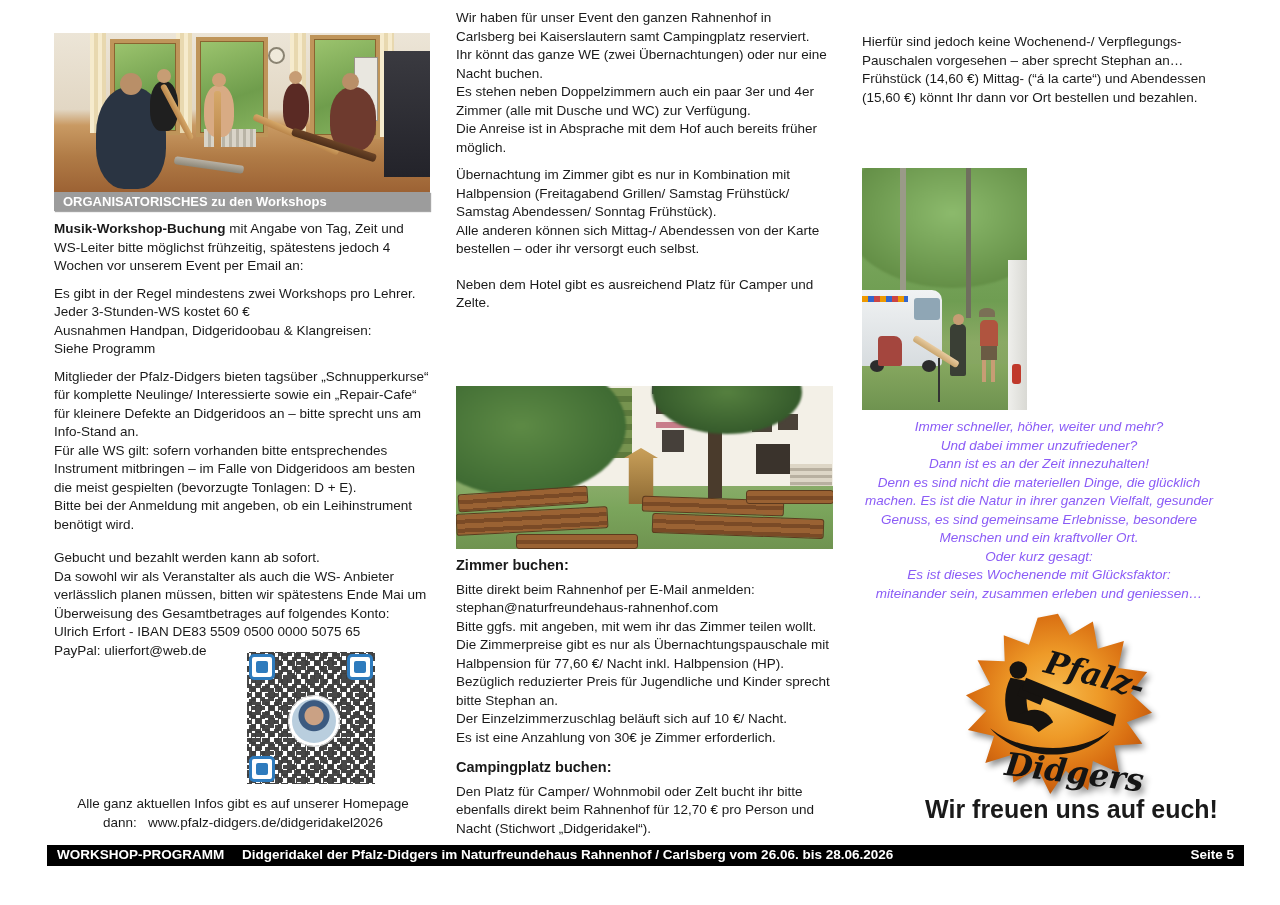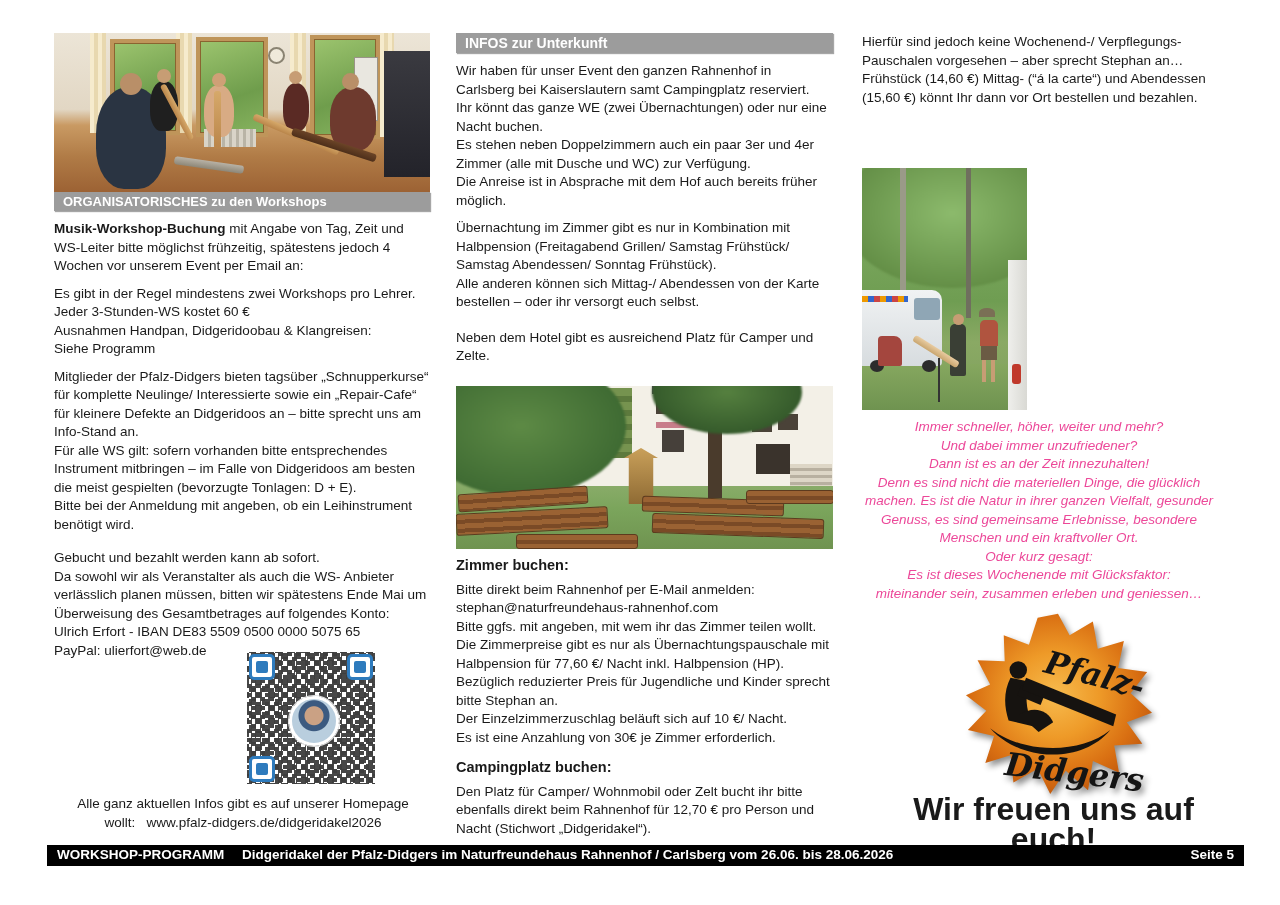--- a/index.html
+++ b/index.html
@@ -7,21 +7,21 @@
         font-family:"Liberation Sans",sans-serif;color:#1a1a1a;font-size:13.5px;line-height:18.5px;}
   .col{position:absolute;top:0;}
   .b{font-weight:bold;}
   .lines{white-space:pre-line;}
   .para{margin:0 0 9px 0;}
   .bar{background:#9c9c9c;color:#fff;font-weight:bold;font-size:13px;line-height:19px;
        padding:0 0 0 9px;box-shadow:1px 1px 1px rgba(0,0,0,.35);}
   .photo{position:relative;overflow:hidden;background:#ccc;}
   .abs{position:absolute;}
   a.plainlink{color:#1a1a1a;text-decoration:underline;cursor:pointer;}
-  .quote{color:#ec4899;font-style:italic;text-align:center;}
+  .quote{color:#8b5cf6;font-style:italic;text-align:center;}
   .addr{font-weight:bold;}
   .footer{position:absolute;left:47px;right:36px;top:845px;height:21px;background:#000;color:#fff;
           display:flex;justify-content:space-between;align-items:center;padding:0 10px;
           font-weight:bold;font-size:13.5px;}
   .qr{position:absolute;left:237px;top:648px;width:148px;height:140px;background:#fff;}
   .qr-noise{position:absolute;inset:4px 10px;opacity:.92;
      background:
        repeating-conic-gradient(rgba(45,45,45,.95) 0% 25%, transparent 0% 50%) 0 0/9px 9px,
        repeating-conic-gradient(#383838 0% 25%, #fff 0% 50%) 2px 1px/13px 13px;}
   .qr-finder{position:absolute;width:20px;height:20px;border:3px solid #2e7bbd;border-radius:5px;background:#fff;}
@@ -101,25 +101,24 @@
   <div class="qr">
     <div class="qr-noise"></div>
     <div class="qr-finder" style="left:12px;top:6px;"></div>
     <div class="qr-finder" style="right:12px;top:6px;"></div>
     <div class="qr-finder" style="left:12px;bottom:6px;"></div>
     <div class="qr-photo"></div>
   </div>
 
   <div class="abs center" style="left:54px;top:795px;width:378px;">
     <div>Alle ganz aktuellen Infos gibt es auf unserer Homepage</div>
-    <div><span>wollt:</span>&nbsp;&nbsp; <span>www.pfalz-didgers.de/didgeridakel2026</span></div>
+    <div><span>dann:</span>&nbsp;&nbsp; <span>www.pfalz-didgers.de/didgeridakel2026</span></div>
   </div>
 
   <section class="col" style="left:456px;width:377px;">
-    <div class="bar" style="margin-top:33px;width:368px;font-size:14px;line-height:20px;">INFOS zur Unterkunft</div>
     <div style="margin-top:9px;">
       <p class="para lines">Wir haben für unser Event den ganzen Rahnenhof in Carlsberg bei Kaiserslautern samt Campingplatz reserviert.
 Ihr könnt das ganze WE (zwei Übernachtungen) oder nur eine Nacht buchen.
 Es stehen neben Doppelzimmern auch ein paar 3er und 4er Zimmer (alle mit Dusche und WC) zur Verfügung.
 Die Anreise ist in Absprache mit dem Hof auch bereits früher möglich.</p>
       <p class="para lines" style="margin-top:8px;">Übernachtung im Zimmer gibt es nur in Kombination mit Halbpension (Freitagabend Grillen/ Samstag Frühstück/ Samstag Abendessen/ Sonntag Frühstück).
 Alle anderen können sich Mittag-/ Abendessen von der Karte bestellen – oder ihr versorgt euch selbst.</p>
       <p class="para" style="margin-top:17px;">Neben dem Hotel gibt es ausreichend Platz für Camper und Zelte.</p>
     </div>
   </section>
@@ -222,21 +221,21 @@
       <circle cx="59" cy="64" r="9" fill="#161310"></circle>
       <path fill="#161310" d="M51,72 C44,86 44,100 49,116 L74,122 C66,102 66,88 71,76 Z"></path>
       <path fill="#161310" d="M62,80 L86,90 L82,100 L58,90 Z"></path>
       <path fill="#161310" d="M60,110 C76,100 90,106 95,118 L80,128 Z"></path>
       <polygon fill="#161310" points="67,72 160,110 157,122 63,84"></polygon>
       <text x="84" y="66" transform="rotate(15 84 66)" font-family="DejaVu Serif, serif" font-style="italic" font-weight="bold" font-size="33" fill="#141414">Pfalz-</text>
       <text x="44" y="172" transform="rotate(7 44 172)" font-family="DejaVu Serif, serif" font-style="italic" font-weight="bold" font-size="33" fill="#141414">Didgers</text>
     </svg>
   </div>
 
-  <div class="abs b center" style="left:876px;top:794px;width:355px;font-size:32px;line-height:30px;">Wir freuen uns auf euch!</div>
+  <div class="abs b center" style="left:894px;top:794px;width:355px;font-size:25px;line-height:30px;">Wir freuen uns auf euch!</div>
 
   <div class="footer">
     <div>
       <span>WORKSHOP-PROGRAMM</span>
       <span style="margin-left:14px;">Didgeridakel der Pfalz-Didgers im Naturfreundehaus Rahnenhof / Carlsberg vom 26.06. bis 28.06.2026</span>
     </div>
     <div>Seite 5</div>
   </div>
 
 </div>

